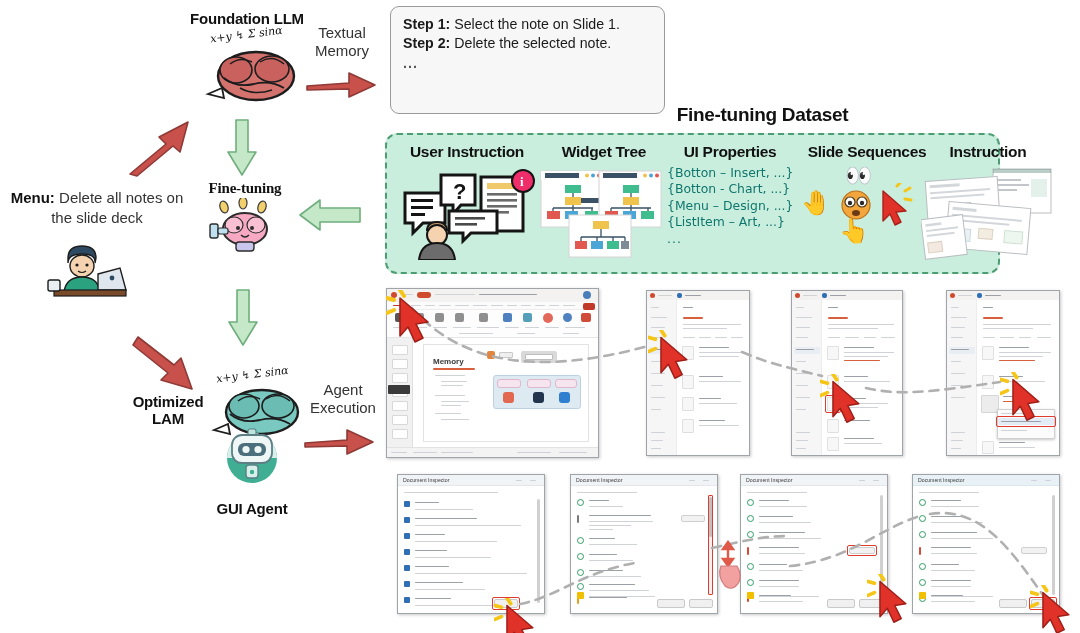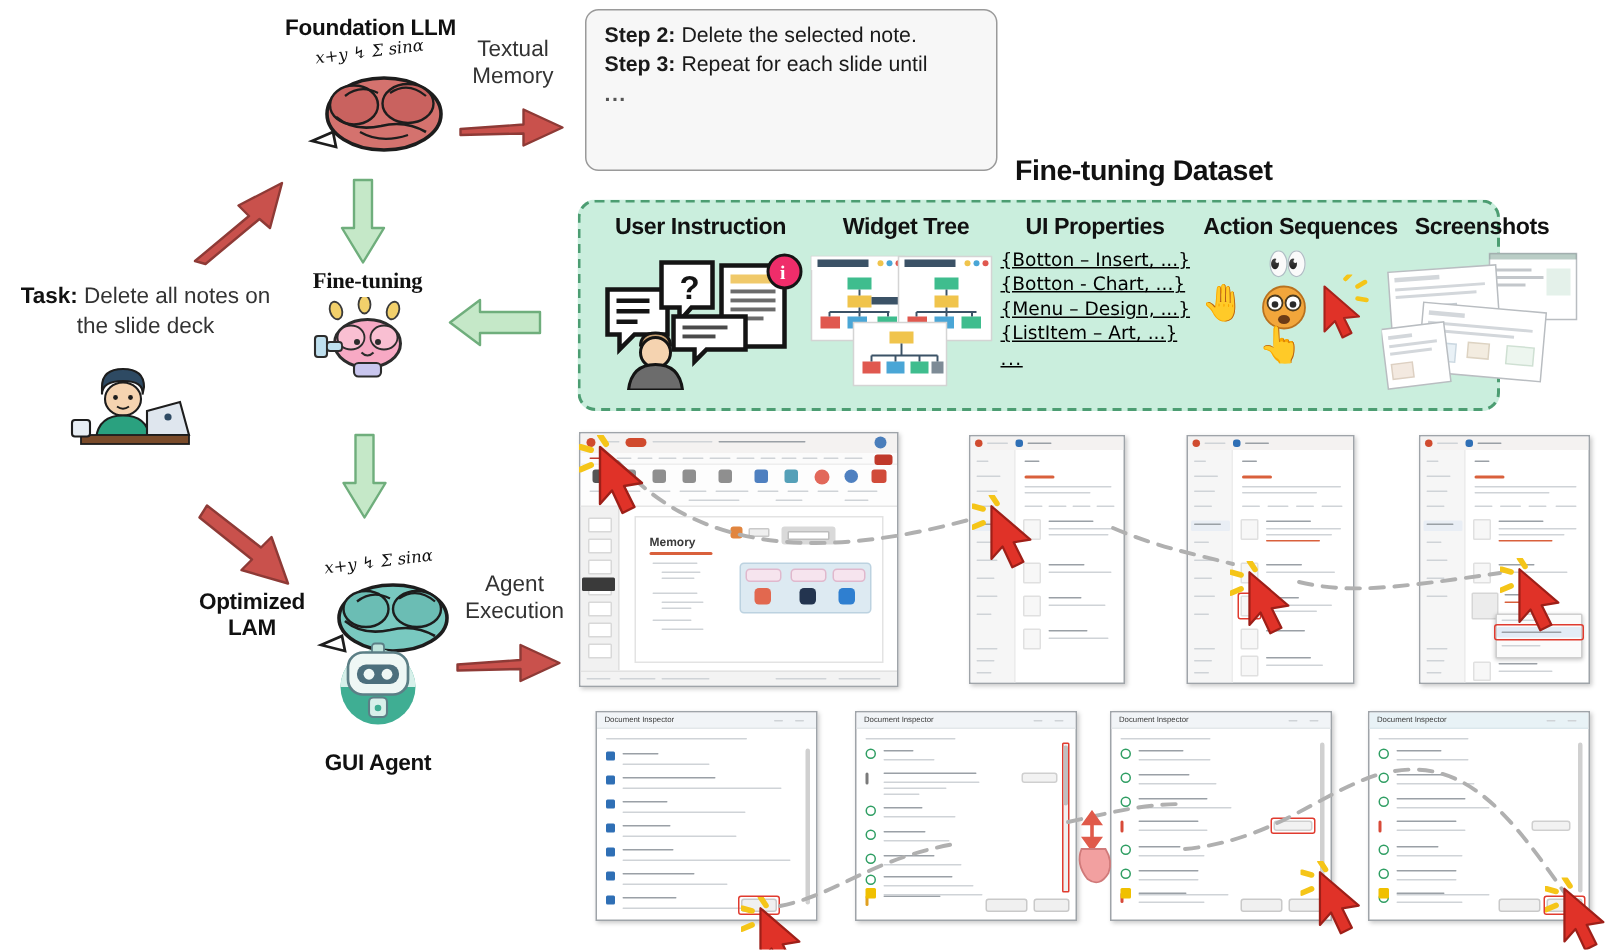--- a/index.html
+++ b/index.html
@@ -74,24 +74,23 @@
   }
   .ft-col { position: absolute; top: 8px; text-align: center; }
   .ft-col .ft-head {
     font-weight: bold; font-size: 15.5px; color: #111; letter-spacing: -.3px;
     white-space: nowrap; margin-bottom: 4px;
   }
 
   
   #ui-props-list {
     font-family: "DejaVu Sans", sans-serif;
-    font-size: 12.4px; color: #000000;
+    font-size: 12.4px; color: #0f766e;
     text-align: left; line-height: 1.32; padding-left: 2px;
     white-space: nowrap;
-    text-decoration: underline;
   }
   #ui-props-list .dots { letter-spacing: 1px; }
 
   
   .act-e { position: absolute; font-size: 22px; }
 
   
   .shot {
     position: absolute; background: #fff;
     border: 1px solid #9fa4a9;
@@ -165,21 +164,21 @@
 
 <svg class="abs arrow-green" style="left:226px; top:288px;" width="34" height="60" viewBox="0 0 34 60">
   <path d="M11 2 L23 2 L23 34 L31 34 L17 57 L3 34 L11 34 Z" fill="#c5e8c8" stroke="#6fae7c" stroke-width="1.6" stroke-linejoin="round"></path>
 </svg>
 
 <svg class="abs arrow-red" style="left:130px; top:333px;" width="70" height="62" viewBox="0 0 70 62">
   <path d="M4 4 L40 32 L47 25 L58 56 L27 47 L34 40 L-1 12 Z" transform="translate(4,0)" fill="#c9514c" stroke="#8e3a36" stroke-width="1.6" stroke-linejoin="round"></path>
 </svg>
 
 <div class="abs" id="task-text">
-  <b>Task:</b>
+  <b>Menu:</b>
   <span>Delete all notes on the slide deck</span>
 </div>
 
 <div class="abs" style="left:46px; top:240px; width:86px; height:62px;">
   <svg width="86" height="62" viewBox="0 0 86 62">
     <path d="M22 18 q0 -12 14 -12 q14 0 14 12 l-1 5 q1 -9 -13 -9 q-14 0 -14 9 z" fill="#2e4a63" stroke="#1d1d1d" stroke-width="1.4"></path>
     <ellipse cx="36" cy="26" rx="12" ry="11" fill="#f5d3b0" stroke="#1d1d1d" stroke-width="1.4"></ellipse>
     <circle cx="31" cy="25" r="1.6" fill="#1d1d1d"></circle>
       <circle cx="41" cy="25" r="1.6" fill="#1d1d1d"></circle>
     <path d="M32 31 q4 3 8 0" stroke="#1d1d1d" stroke-width="1.2" fill="none"></path>
@@ -221,26 +220,26 @@
 </div>
 <div class="abs lbl-bold" style="left:192px; top:500px; width:120px;">GUI Agent</div>
 
 <div class="abs lbl-plain" style="left:297px; top:381px; width:92px;">Agent Execution</div>
 <svg class="abs arrow-red" style="left:303px; top:425px;" width="72" height="34" viewBox="0 0 72 34">
   <path d="M2 18 L44 15 L44 5 L70 17 L44 29 L44 21 L2 22 Z" fill="#c9514c" stroke="#8e3a36" stroke-width="1.6" stroke-linejoin="round"></path>
 </svg>
 
 <div class="abs" id="step-box">
   <div class="step-row">
+    <span class="sk">Step 1:</span>
+    <span>Select the note on Slide 1.</span>
+  </div>
+  <div class="step-row">
     <span class="sk">Step 2:</span>
     <span>Delete the selected note.</span>
-  </div>
-  <div class="step-row">
-    <span class="sk">Step 3:</span>
-    <span>Repeat for each slide until</span>
   </div>
   <div class="dots">...</div>
 </div>
 
 <div class="abs" id="ft-title">Fine-tuning Dataset</div>
 <div class="abs" id="ft-panel">
 
   <div class="ft-col" style="left:6px; width:148px;">
     <div class="ft-head">User Instruction</div>
     <div style="position:relative;height:95px;">
@@ -324,21 +323,21 @@
     <div id="ui-props-list">
       <div>{Botton  –  Insert, ...}</div>
       <div>{Botton - Chart,  ...}</div>
       <div>{Menu  –  Design, ...}</div>
       <div>{ListItem  –  Art, ...}</div>
       <div class="dots">...</div>
     </div>
   </div>
 
   <div class="ft-col" style="left:400px; width:160px;">
-    <div class="ft-head">Action Sequences</div>
+    <div class="ft-head">Slide Sequences</div>
     <div style="position:relative;height:95px;">
       <span class="act-e emoji" style="left:58px; top:0px;">👀</span>
       <span class="act-e emoji" style="left:14px; top:26px; font-size:24px;">🤚</span>
 
       <svg style="position:absolute;left:52px;top:22px;" width="34" height="34" viewBox="0 0 34 34">
         <circle cx="17" cy="18" r="14" fill="#f2a63b" stroke="#b9721f" stroke-width="1.2"></circle>
         <circle cx="11" cy="15" r="5" fill="#fff" stroke="#4a3a1f" stroke-width="1.2"></circle>
         <circle cx="23" cy="15" r="5" fill="#fff" stroke="#4a3a1f" stroke-width="1.2"></circle>
         <circle cx="11" cy="16" r="2.2" fill="#2a2a2a"></circle>
           <circle cx="23" cy="16" r="2.2" fill="#2a2a2a"></circle>
@@ -347,21 +346,21 @@
 
       <svg style="position:absolute;left:86px;top:18px;" width="42" height="44" viewBox="0 0 42 44">
         <path d="M24 3 l3 -3 M32 8 l5 -3 M32 16 l6 1" stroke="#f5c518" stroke-width="3" stroke-linecap="round"></path>
         <path d="M10 8 L10 38 L17 31 L22 42 L28 39 L23 29 L33 28 Z" fill="#e03228" stroke="#a8221b" stroke-width="1.4" stroke-linejoin="round"></path>
       </svg>
       <span class="act-e emoji" style="left:52px; top:54px; font-size:24px;">👆</span>
     </div>
   </div>
 
   <div class="ft-col" style="left:534px; width:134px;">
-    <div class="ft-head">Screenshots</div>
+    <div class="ft-head">Instruction</div>
     <div style="position:relative;height:95px;">
       <svg width="134" height="95" viewBox="0 0 134 95">
         <rect x="72" y="4" width="58" height="44" fill="#fff" stroke="#b9bdc1"></rect>
         <rect x="72" y="4" width="58" height="4" fill="#3a6f5c" opacity=".35"></rect>
         <rect x="76" y="14" width="24" height="2" fill="#c3c7cb"></rect>
           <rect x="76" y="19" width="32" height="2" fill="#c3c7cb"></rect>
         <rect x="76" y="24" width="20" height="2" fill="#c3c7cb"></rect>
           <rect x="110" y="14" width="16" height="18" fill="#e4f1ea"></rect>
         <rect x="6" y="14" width="72" height="52" fill="#fff" stroke="#b9bdc1" transform="rotate(-4 42 40)"></rect>
         <g transform="rotate(-4 42 40)">

